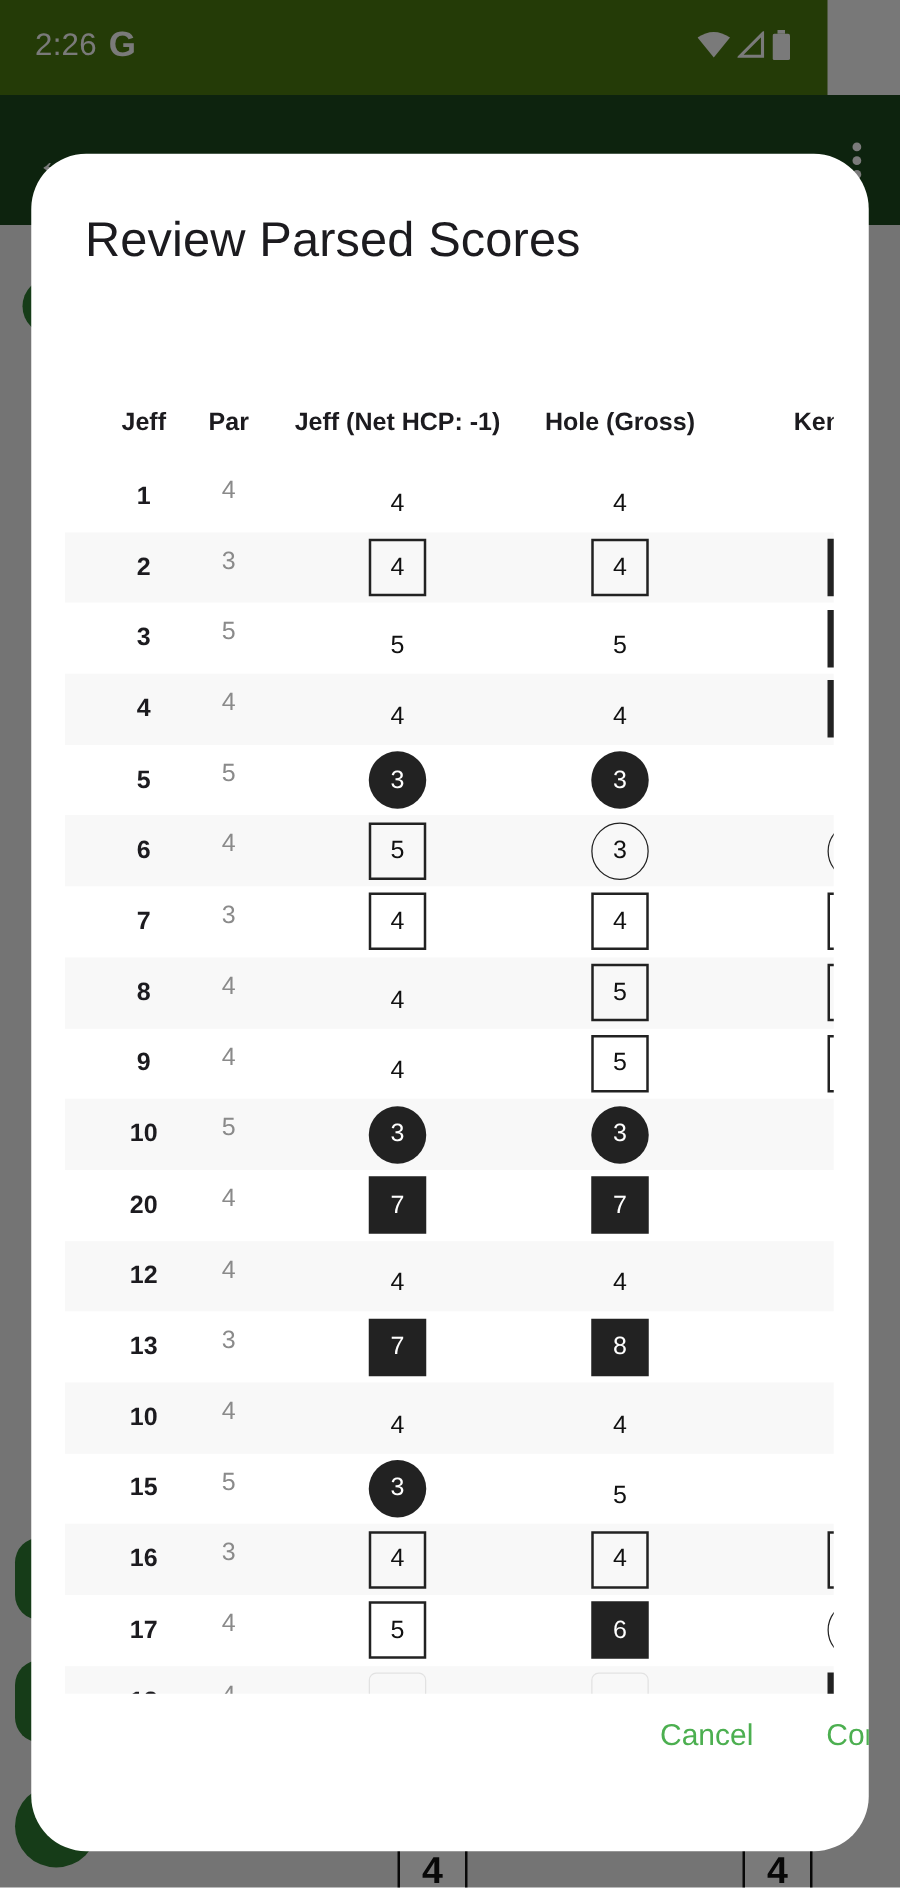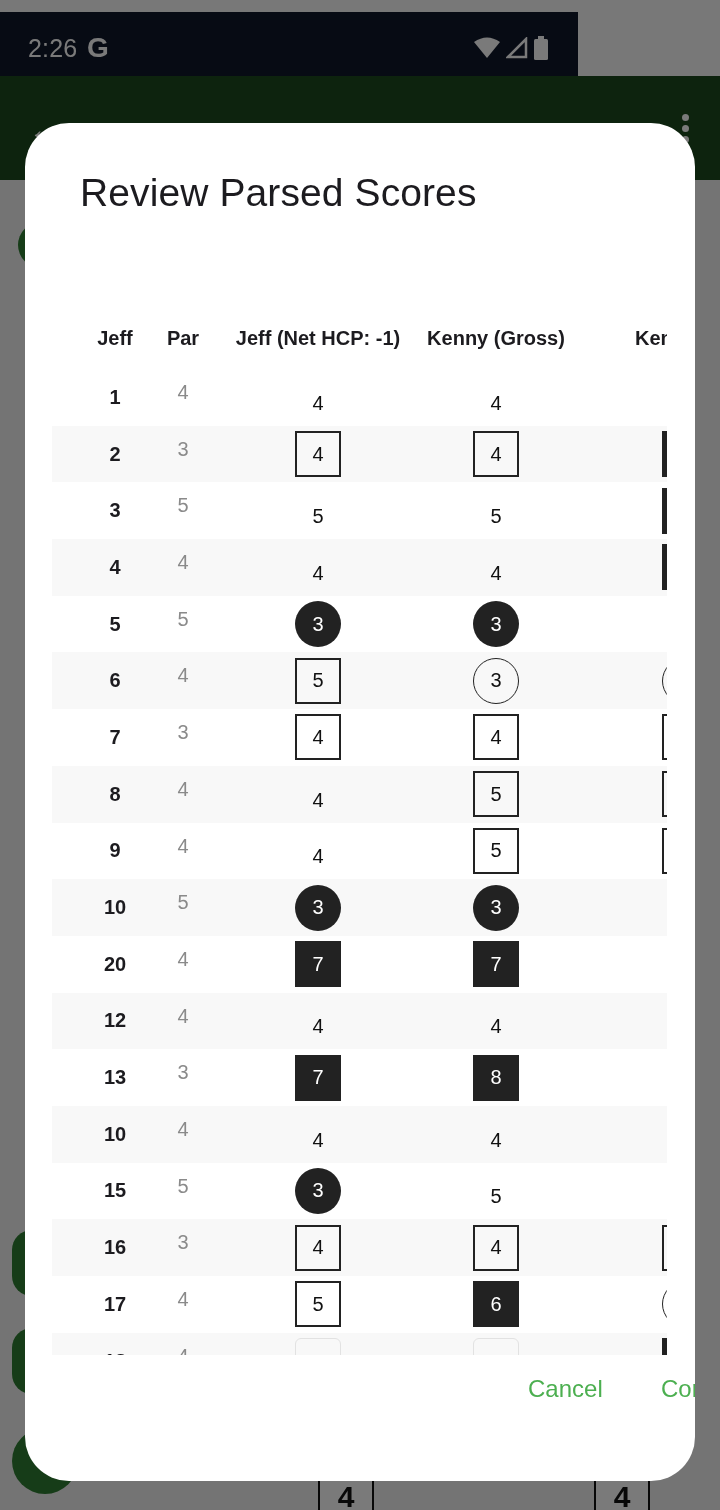--- a/index.html
+++ b/index.html
@@ -1,38 +1,38 @@
 <!DOCTYPE html>
 <html><head>
 <meta charset="utf-8">
 <style>
   * { box-sizing: border-box; margin: 0; padding: 0; }
   html, body { width: 720px; height: 1510px; overflow: hidden; }
   body { position: relative; font-family: "Liberation Sans", "DejaVu Sans", sans-serif; background: #7a7a7a; }
 
   
   .app-bg { position: absolute; inset: 0; background: #fafafa; }
-  .status-bar { position: absolute; left: 0; top: 12px; width: 578px; height: 76px; background: #0f172a; color: #fff; }
+  .status-bar { position: absolute; left: 0; top: 0; width: 662px; height: 76px; background: #4d7c0f; color: #fff; }
   .status-time { position: absolute; left: 28px; top: 22px; font-size: 25px; letter-spacing: 0.2px; }
   .status-g { position: absolute; left: 87px; top: 20px; font-size: 28px; font-weight: bold; }
   .status-icons { position: absolute; right: 30px; top: 24px; display: flex; align-items: center; gap: 6px; }
   .app-bar { position: absolute; left: 0; top: 76px; width: 720px; height: 104px; background: #1d4a1e; }
   .app-back { position: absolute; left: 28px; top: 34px; color: #fff; font-size: 34px; }
   .app-title { position: absolute; left: 125px; top: 20px; color: #fff; font-size: 36px; }
   .app-menu { position: absolute; right: 30px; top: 38px; width: 8px; }
   .app-menu span { display: block; width: 7px; height: 7px; border-radius: 50%; background: #fff; margin-bottom: 4px; }
   .app-body { position: absolute; left: 0; top: 180px; width: 720px; height: 1330px; background: #f3f3f3; }
   .bg-fab { position: absolute; left: 12px; width: 66px; height: 66px; border-radius: 20px; background: #2e7d32; }
   .bg-chip { position: absolute; left: 18px; top: 222px; width: 46px; height: 46px; border-radius: 50%; background: #2e7d32; }
   .bg-box { position: absolute; top: 1478px; width: 56px; height: 56px; border: 2px solid #111; background: #fff; font-size: 30px; font-weight: bold; text-align: center; color: #111; }
   .scrim { position: absolute; inset: 0; background: rgba(0,0,0,0.52); }
 
   
   .dialog { position: absolute; left: 25px; top: 123px; width: 670px; height: 1358px; background: #fff; border-radius: 44px; overflow: hidden; }
-  .dialog-title { position: absolute; left: 43px; top: 48px; font-size: 39px; color: #1c1b1f; letter-spacing: 0.1px; margin-left: 12px; }
+  .dialog-title { position: absolute; left: 43px; top: 48px; font-size: 39px; color: #1c1b1f; letter-spacing: 0.1px; }
   .dialog-subtitle { position: absolute; left: 29px; top: 133px; font-size: 22.5px; color: #6f6f6f; }
 
   .table-viewport { position: absolute; left: 27px; top: 196px; width: 615px; height: 1036px; overflow: hidden; }
   .table { position: absolute; left: 0; top: 0; width: 800px; }
   .thead { position: relative; height: 50px; }
   .th { position: absolute; top: 8px; font-size: 20px; font-weight: bold; color: #1c1b1f; white-space: nowrap; transform: translateX(-50%); }
   .row { position: relative; height: 56.7px; }
   .row.striped { background: #f8f8f8; }
   .cell { position: absolute; top: 0; height: 56.7px; display: flex; align-items: center; justify-content: center; transform: translateX(-50%); }
   .hole { font-size: 20px; font-weight: bold; color: #1c1b1f; }
@@ -89,21 +89,21 @@
 
 <div class="dialog">
   <div class="dialog-title">Review Parsed Scores</div>
 
   <div class="table-viewport">
     <div class="table" id="scores-table">
       <div class="thead">
         <span class="th" style="left:63px">Jeff</span>
         <span class="th" style="left:131px">Par</span>
         <span class="th" style="left:266px">Jeff (Net HCP: -1)</span>
-        <span class="th" style="left:444px">Kenny (Gross)</span>
+        <span class="th" style="left:444px">Hole (Gross)</span>
         <span class="th" style="left:583px;transform:none">Kenny (Net</span>
       </div>
       <div id="tbody">
           <div class="row">
             <div class="cell hole" style="left: 63px;">1</div>
             <div class="cell par" style="left: 131px;">4</div>
             <div class="cell" style="left: 266px;">
               <div class="score par">4</div>
             </div>
             <div class="cell" style="left: 444px;">

